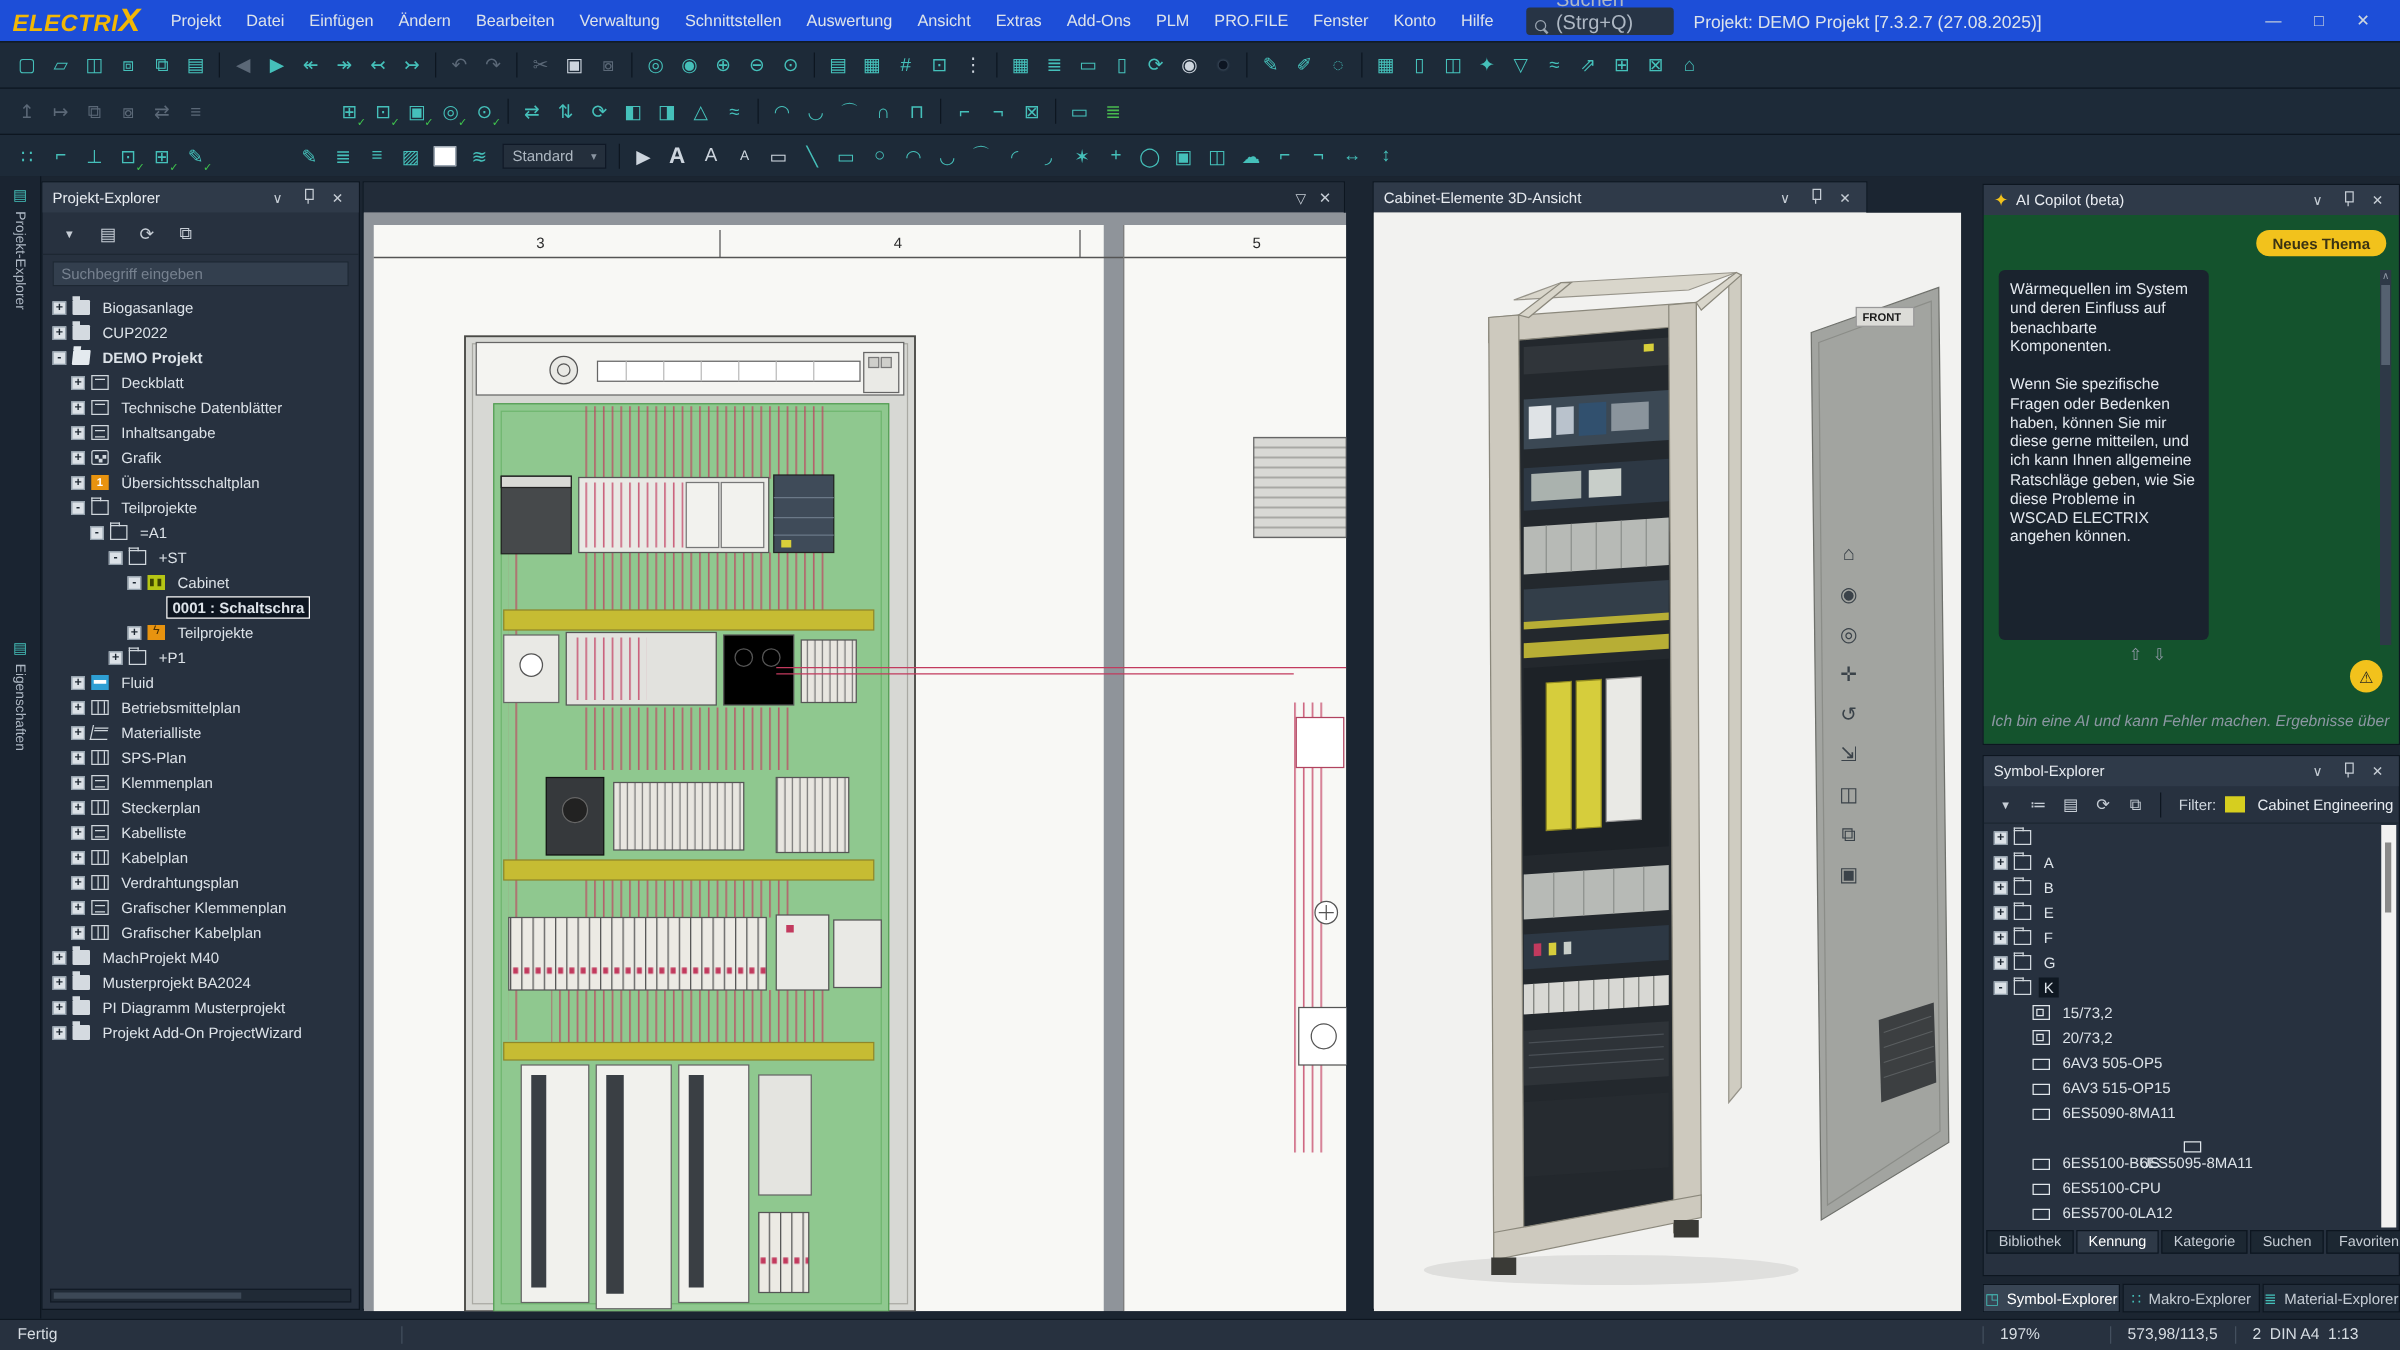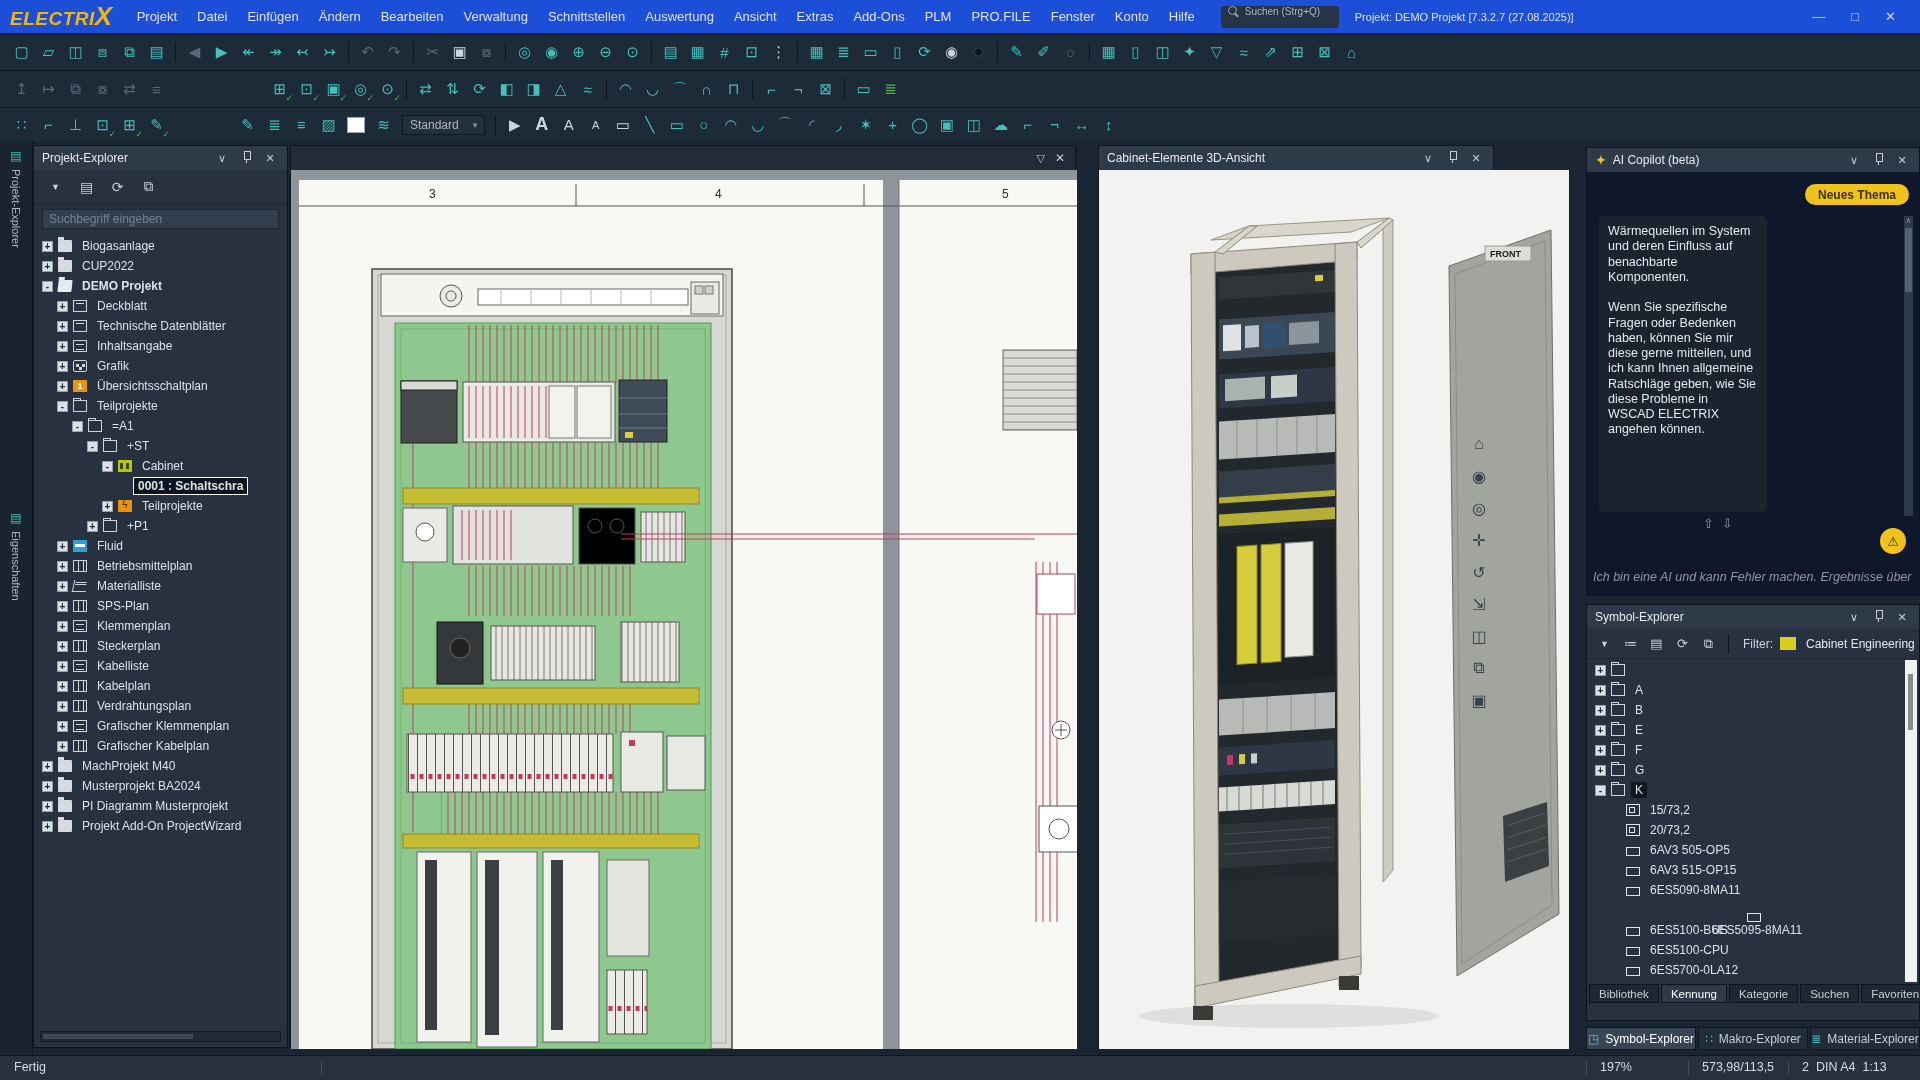--- a/index.html
+++ b/index.html
@@ -2,22 +2,22 @@
 <html><head>
 <meta charset="utf-8">
 <style>
   *{margin:0;padding:0;box-sizing:border-box}
   html,body{width:1920px;height:1080px;overflow:hidden;background:#1b2531;font-family:"Liberation Sans",sans-serif;-webkit-font-smoothing:antialiased}
   
   .titlebar{height:33px;background:#1d4ed8;display:flex;align-items:center;padding:0 10px;color:#dde3ea}
   .logo{font-size:19px;font-weight:bold;font-style:italic;color:#f2b705;letter-spacing:.5px;margin-right:14px;white-space:nowrap}
   .logo .x{font-size:26px;color:#f2b705}
   .menu-item{font-size:13px;padding:0 10px;line-height:33px;cursor:default;white-space:nowrap}
-  .tsearch{margin-left:16px;width:118px;height:22px;background:#273445;border-radius:3px;display:flex;align-items:flex-start;gap:5px;padding:0 7px;color:#aeb8c4;font-size:10px}
-  .proj-title{margin-left:16px;font-size:11px;white-space:nowrap}
+  .tsearch{margin-left:16px;width:118px;height:22px;background:#273445;border-radius:3px;display:flex;align-items:flex-end;gap:5px;padding:0 7px;color:#aeb8c4;font-size:16px}
+  .proj-title{margin-left:16px;font-size:14px;white-space:nowrap}
   .win-controls{margin-left:auto;display:flex;gap:26px;font-size:13px;color:#cfd6dd;padding-right:14px}
   .mag{display:inline-block;width:12px;height:12px;position:relative;flex:none}
   .mag::before{content:"";position:absolute;width:7px;height:7px;border:1.5px solid #9aa5b1;border-radius:50%;left:0;top:0}
   .mag::after{content:"";position:absolute;width:5px;height:1.5px;background:#9aa5b1;transform:rotate(45deg);left:6px;top:8px}
   
   .toolbar{background:#1d2a38;border-top:1px solid #0d1620;display:flex;align-items:center;padding:0 8px}
   .tb1{height:37px}.tb2{height:37px}.tb3{height:34px}
   .tbi{width:27px;height:26px;display:flex;align-items:center;justify-content:center;color:#45c0ba;font-size:15px;position:relative;cursor:default;flex:none}
   .tbi.dim{color:#5b6877}.tbi.white{color:#cdd5de}.tbi.green{color:#49b94f}
   .tbi.big{font-size:18px;font-weight:bold}.tbi.sml{font-size:11px}
@@ -83,21 +83,21 @@
   .pe-hscroll{position:absolute;left:6px;right:6px;bottom:5px;height:11px;background:#202a36;border:1px solid #121b26}
   .pe-hscroll .thumb{position:absolute;left:2px;top:2px;bottom:2px;width:150px;background:#3c4856}
   
   .draw-hdr{height:24px;background:#222c39;display:flex;align-items:center;justify-content:flex-end;gap:10px;padding:0 10px;color:#c6cdd5;font-size:12px}
   .draw-body{position:absolute;top:24px;left:0;right:0;bottom:0;background:#8f949a}
   
   .v3d-body{position:absolute;top:24px;left:0;right:0;bottom:0;background:#f2f2f0}
   .v3d-tools{position:absolute;right:2px;top:262px;display:flex;flex-direction:column;gap:8px;z-index:3}
   .v3d-tools span{width:24px;height:24px;display:flex;align-items:center;justify-content:center;color:#3a4249;font-size:16px;cursor:default}
   
-  .cp-body{position:absolute;top:24px;left:0;right:0;bottom:0;background:#0f172a}
+  .cp-body{position:absolute;top:24px;left:0;right:0;bottom:0;background:#14532d}
   .cp-newtopic{position:absolute;right:10px;top:12px;height:21px;border-radius:11px;background:#f2c21c;color:#3a3313;font-size:12px;font-weight:bold;display:flex;align-items:center;padding:0 13px;border:none;cursor:pointer;font-family:inherit}
   .cp-msg{position:absolute;left:12px;top:44px;width:168px;min-height:296px;background:#1a232e;border-radius:5px;padding:8px 9px;color:#e4e9ef;font-size:12.5px;line-height:1.22;white-space:pre-line}
   .cp-feedback{position:absolute;left:116px;top:344px;display:flex;gap:8px;color:#8d97a3;font-size:13px}
   .cp-scroll{position:absolute;right:6px;top:44px;width:9px;height:300px;background:#2e3947;color:#8d97a3;font-size:8px;text-align:center}
   .cp-scroll .thumb{position:absolute;left:1px;right:1px;top:12px;height:64px;background:#556170}
   .cp-input{position:absolute;left:8px;top:352px;width:318px;height:34px;background:#2d3947;border:1px solid #1d2732;border-radius:6px;color:#d5dbe2;font-size:13px;font-style:italic;padding:0 40px 0 10px;font-family:inherit}
   .cp-input::placeholder{color:#97a1ad;font-style:italic}
   .cp-send{position:absolute;right:13px;top:356px;width:26px;height:26px;border-radius:50%;background:#f2c21c;color:#2b2b20;display:flex;align-items:center;justify-content:center;font-size:13px;border:none;cursor:pointer}
   .cp-disclaimer{position:absolute;left:6px;top:398px;width:326px;color:#8d97a3;font-size:12.5px;font-style:italic;white-space:nowrap;overflow:hidden}
   

